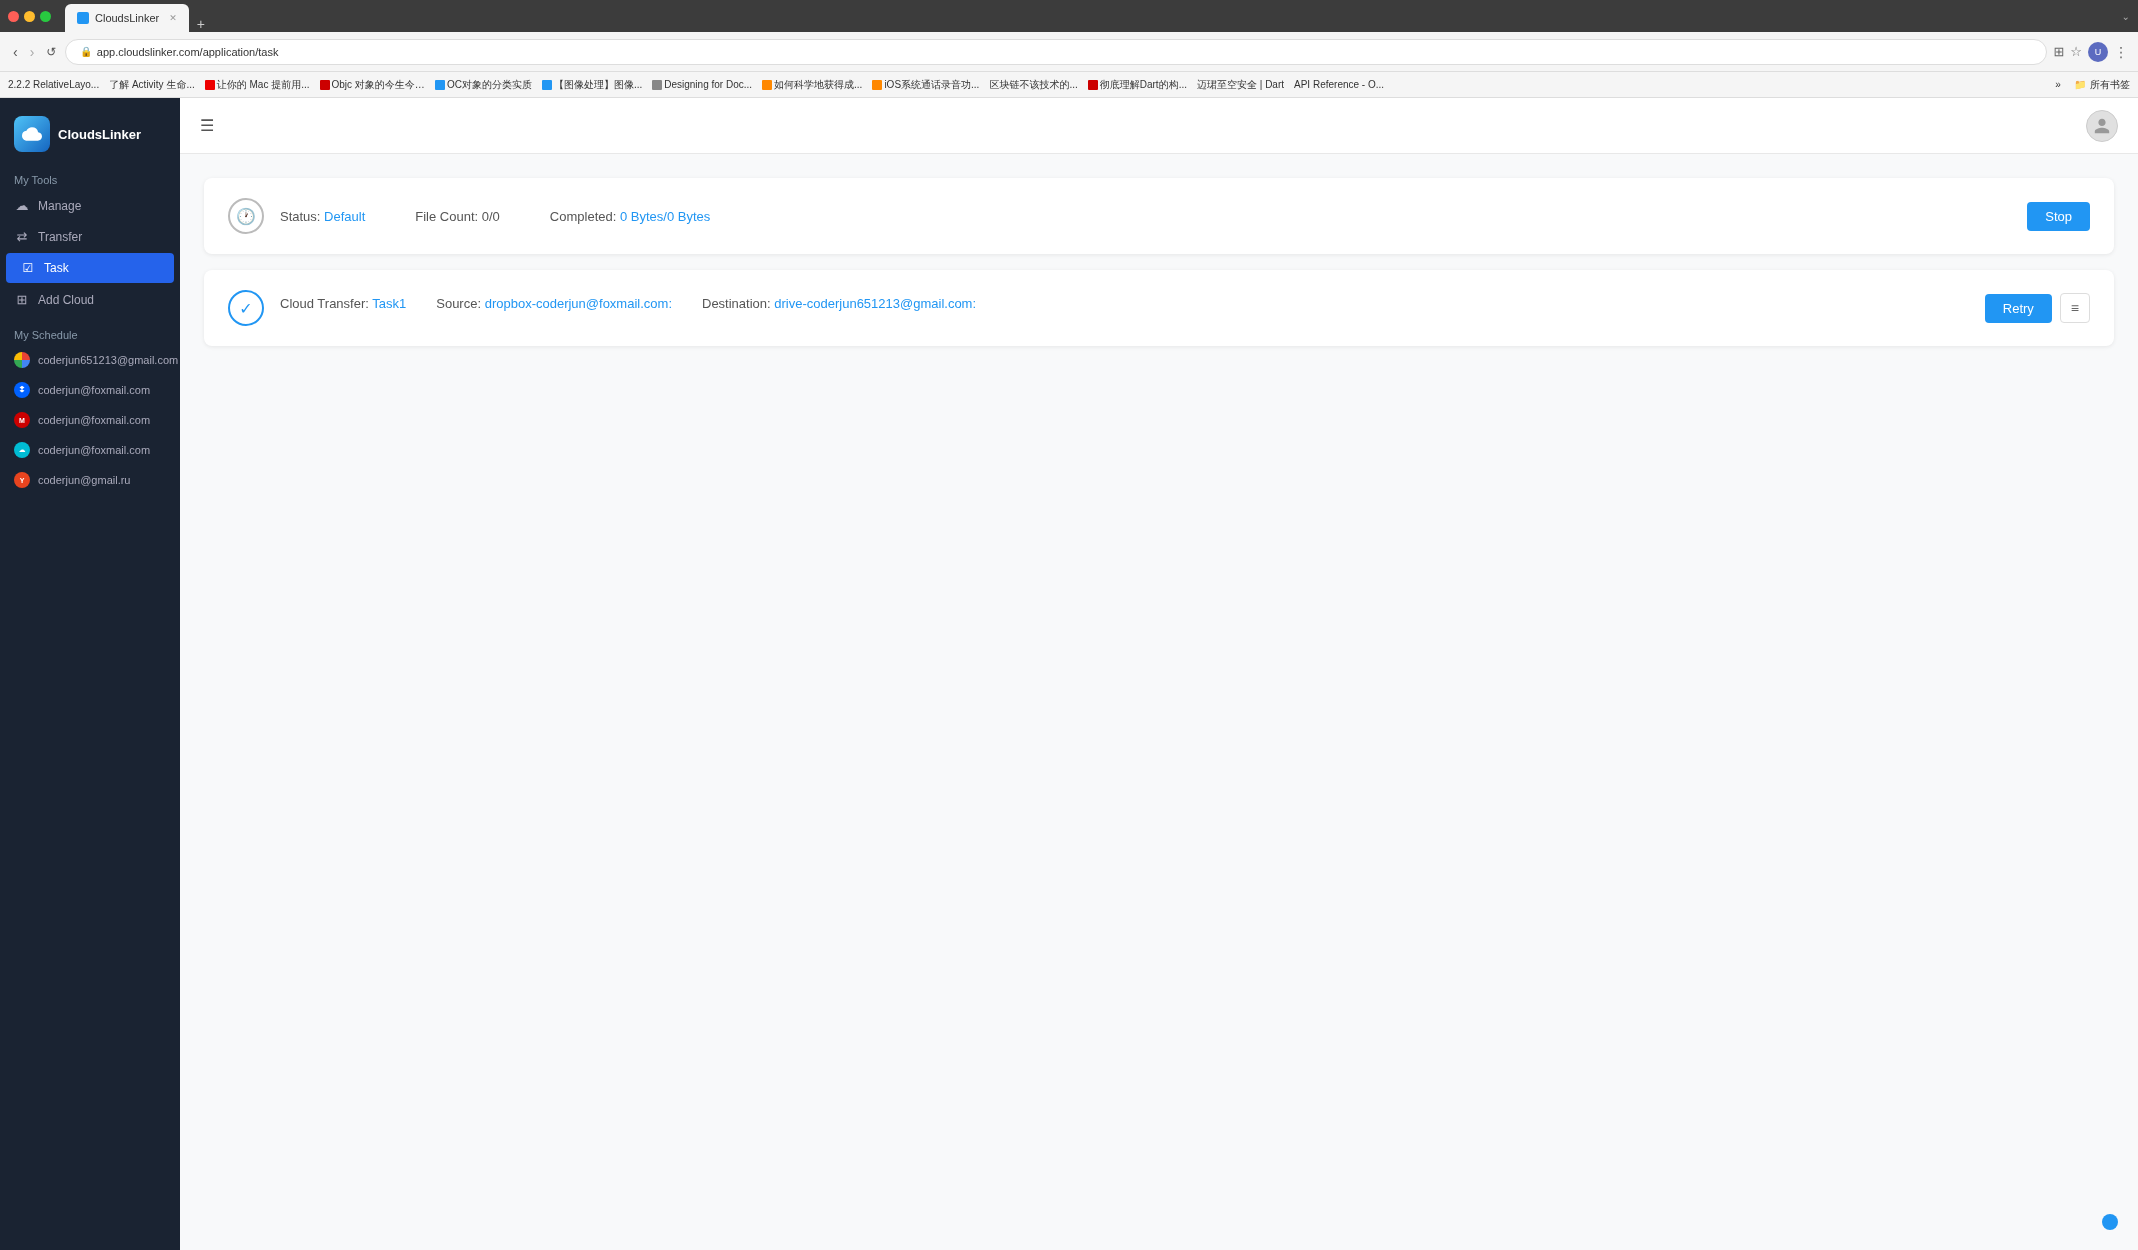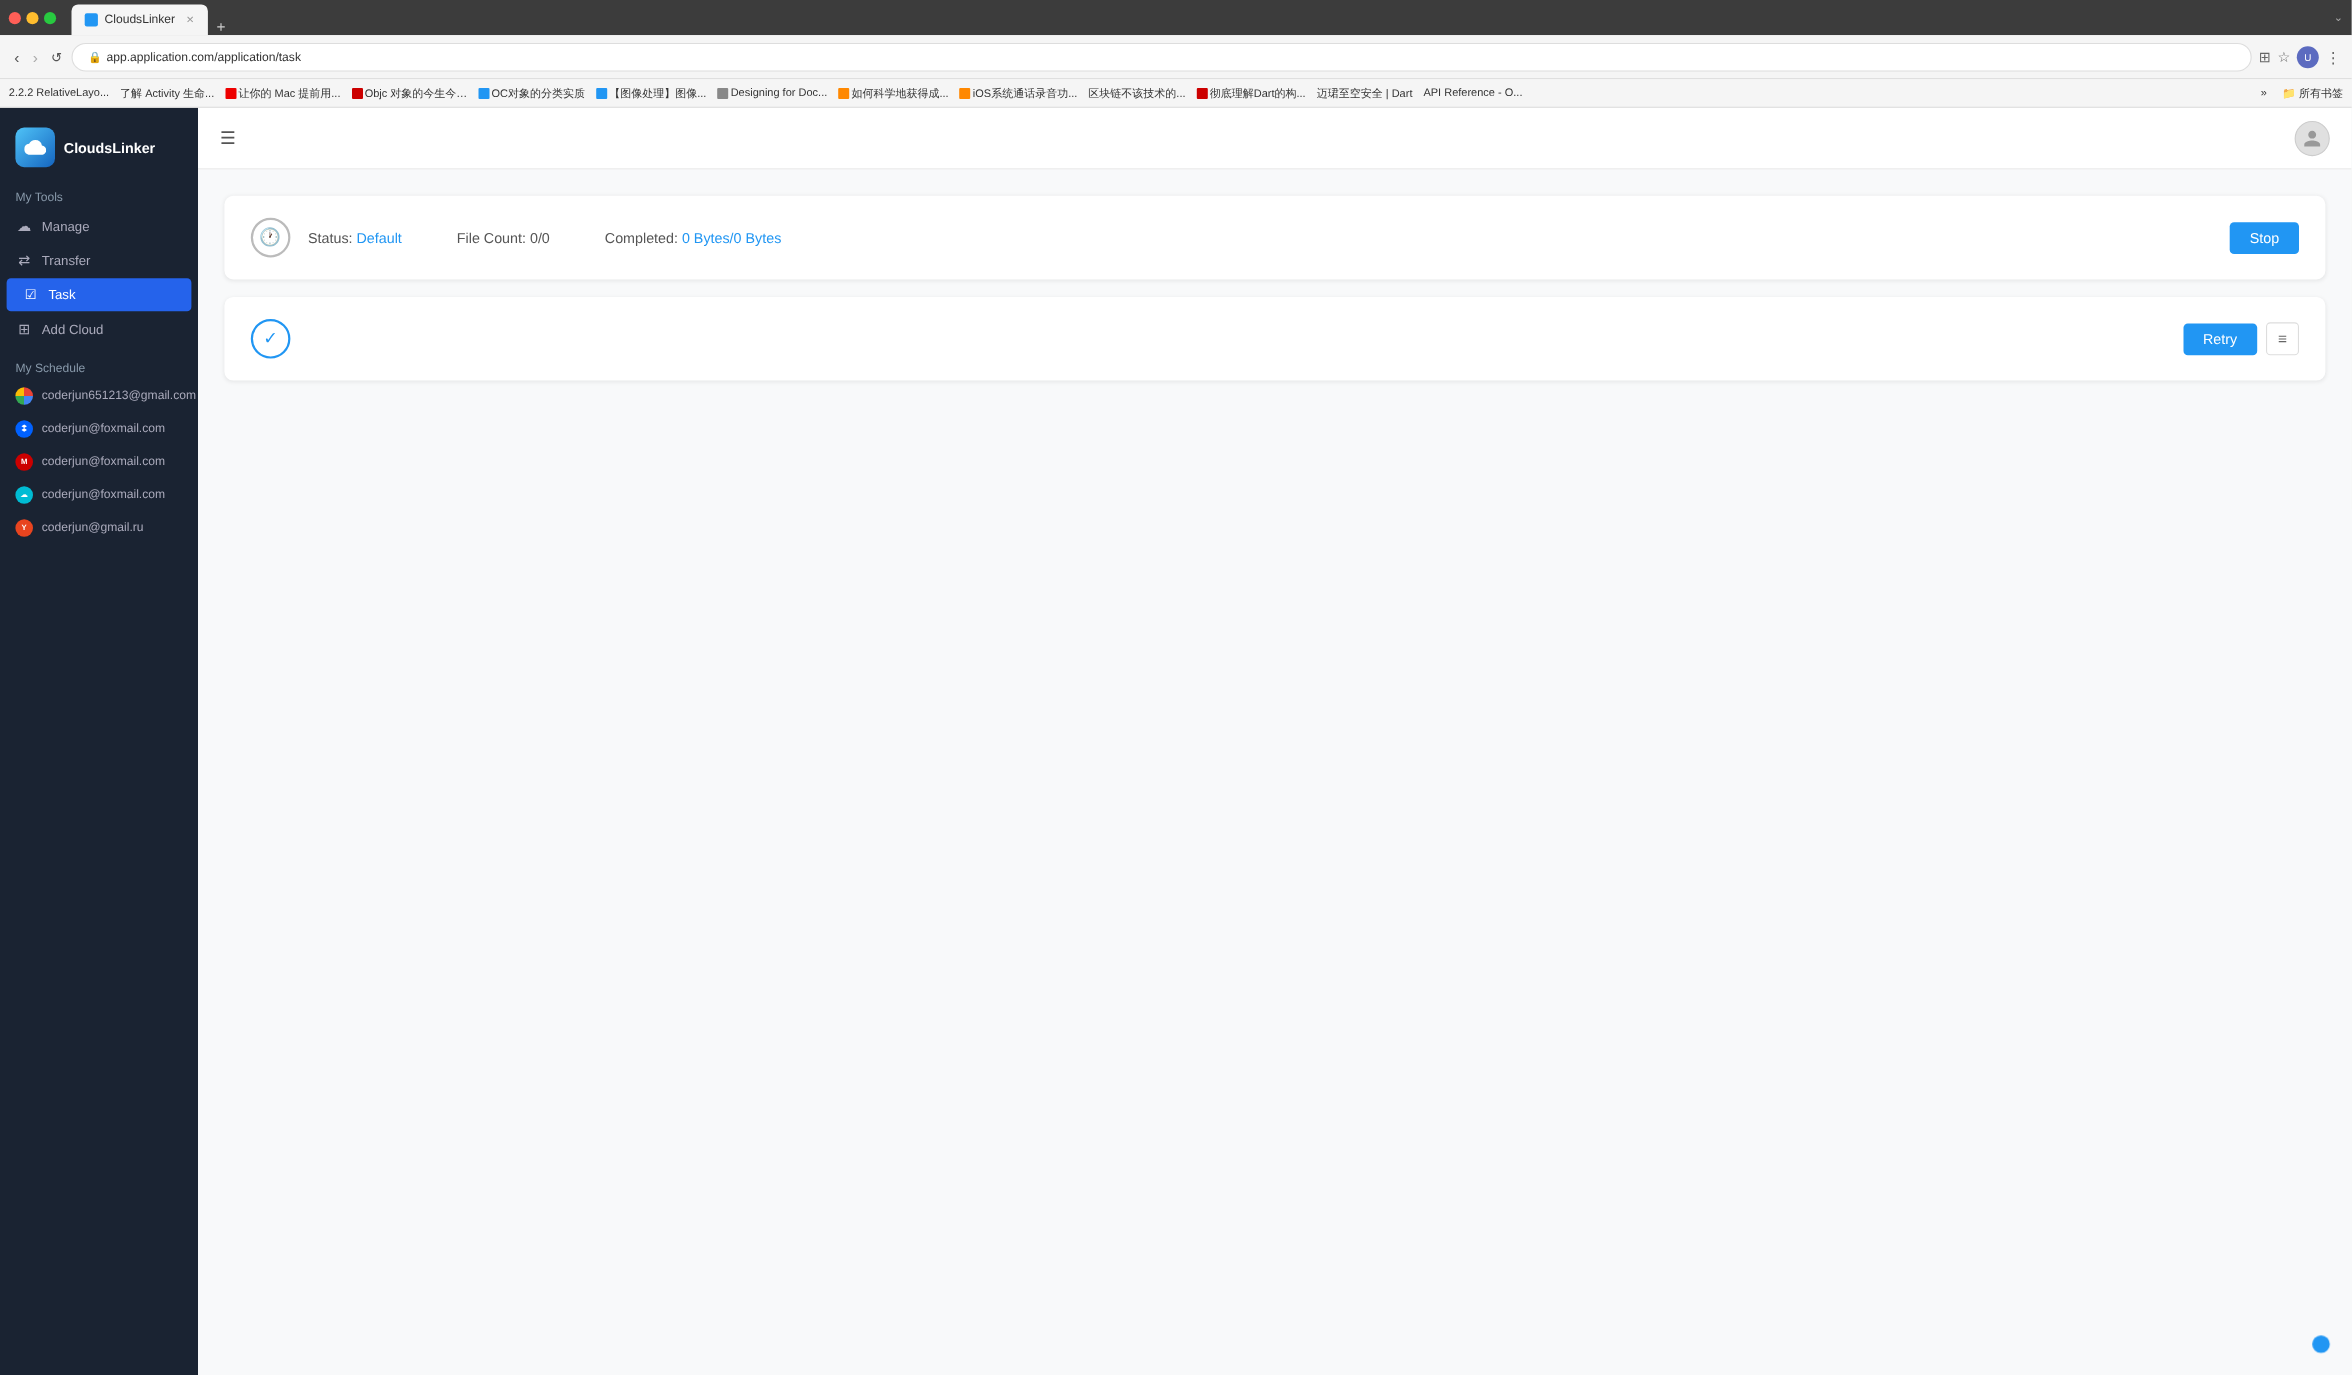--- a/index.html
+++ b/index.html
@@ -25,21 +25,21 @@
   <div style="flex:1;"></div>
   <span style="color:#aaa;font-size:10px;">⌄</span>
 </div>
 
 <div style="background:#f5f5f5; height:40px; display:flex; align-items:center; padding:0 10px; gap:6px; border-bottom:1px solid #ddd;">
   <button style="background:none;border:none;color:#555;font-size:14px;cursor:pointer;padding:3px;">‹</button>
   <button style="background:none;border:none;color:#aaa;font-size:14px;cursor:pointer;padding:3px;">›</button>
   <button style="background:none;border:none;color:#555;font-size:12px;cursor:pointer;padding:3px;">↺</button>
   <div style="flex:1;background:white;border:1px solid #ddd;border-radius:20px;padding:4px 14px;font-size:11px;color:#333;height:26px;display:flex;align-items:center;gap:4px;">
     <span style="color:#555;font-size:10px;">🔒</span>
-    <span>app.application.com/application/task</span>
+    <span>app.cloudslinker.com/application/task</span>
   </div>
   <span style="color:#666;font-size:13px;cursor:pointer;">⊞</span>
   <span style="color:#666;font-size:13px;cursor:pointer;">☆</span>
   <span style="width:20px;height:20px;border-radius:50%;background:#5c6bc0;display:inline-flex;align-items:center;justify-content:center;font-size:9px;color:white;cursor:pointer;">U</span>
   <span style="color:#666;font-size:14px;cursor:pointer;">⋮</span>
 </div>
 
 <div style="background:#f5f5f5; height:26px; display:flex; align-items:center; padding:0 8px; gap:10px; border-bottom:1px solid #ddd; overflow:hidden; font-size:10px; color:#333;">
   <span style="cursor:pointer;white-space:nowrap;">2.2.2 RelativeLayo...</span>
   <span style="cursor:pointer;white-space:nowrap;">了解 Activity 生命...</span>
@@ -141,20 +141,25 @@
           </div>
         </div>
         <div style="display:flex;align-items:center;gap:8px;flex-shrink:0;">
           <button style="background:#2196f3;color:white;border:none;border-radius:4px;padding:7px 18px;font-size:13px;cursor:pointer;">Stop</button>
         </div>
       </div>
 
       <div style="background:white; border-radius:8px; box-shadow:0 1px 4px rgba(0,0,0,0.08); margin-bottom:16px; padding:20px 24px; display:flex; align-items:center; gap:16px;">
         <div style="width:36px;height:36px;border-radius:50%;border:2px solid #2196f3;display:flex;align-items:center;justify-content:center;flex-shrink:0;color:#2196f3;font-size:16px;">✓</div>
         <div style="flex:1;">
+          <div style="display:flex; align-items:center; gap:30px; margin-bottom:10px; flex-wrap:wrap;">
+            <span style="font-size:13px;color:#555;">Cloud Transfer: <a style="color:#2196f3;text-decoration:none;">Task1</a></span>
+            <span style="font-size:13px;color:#555;">Source: <span style="color:#2196f3;">dropbox-coderjun@foxmail.com:</span></span>
+            <span style="font-size:13px;color:#555;">Destination: <span style="color:#2196f3;">drive-coderjun651213@gmail.com:</span></span>
+          </div>
         </div>
         <div style="display:flex;align-items:center;gap:8px;flex-shrink:0;">
           <button style="background:#2196f3;color:white;border:none;border-radius:4px;padding:7px 18px;font-size:13px;cursor:pointer;">Retry</button>
           <button style="background:none;border:1px solid #ddd;border-radius:4px;padding:6px 10px;cursor:pointer;color:#666;font-size:14px;">≡</button>
         </div>
       </div>
 
     </div>
   </div>
 </div>

